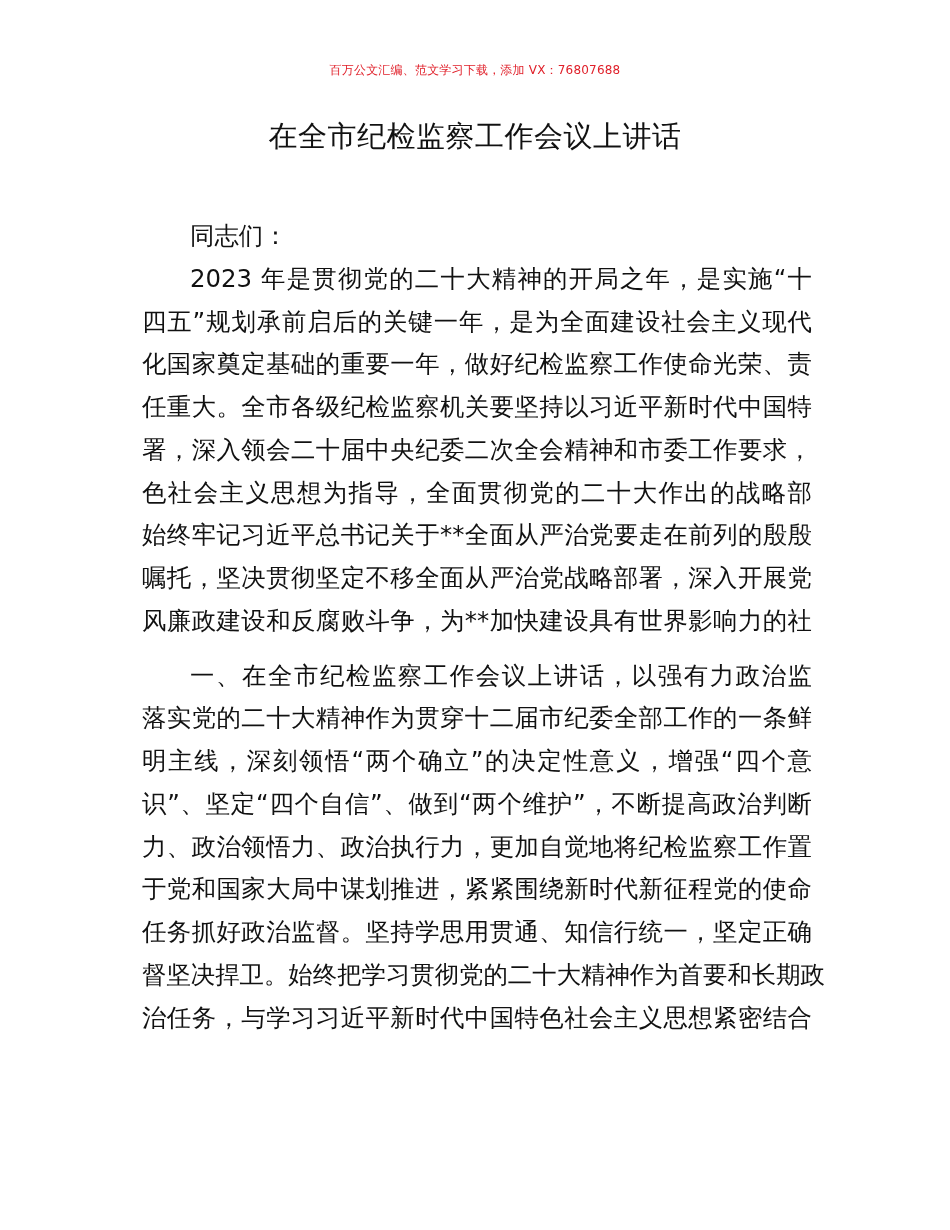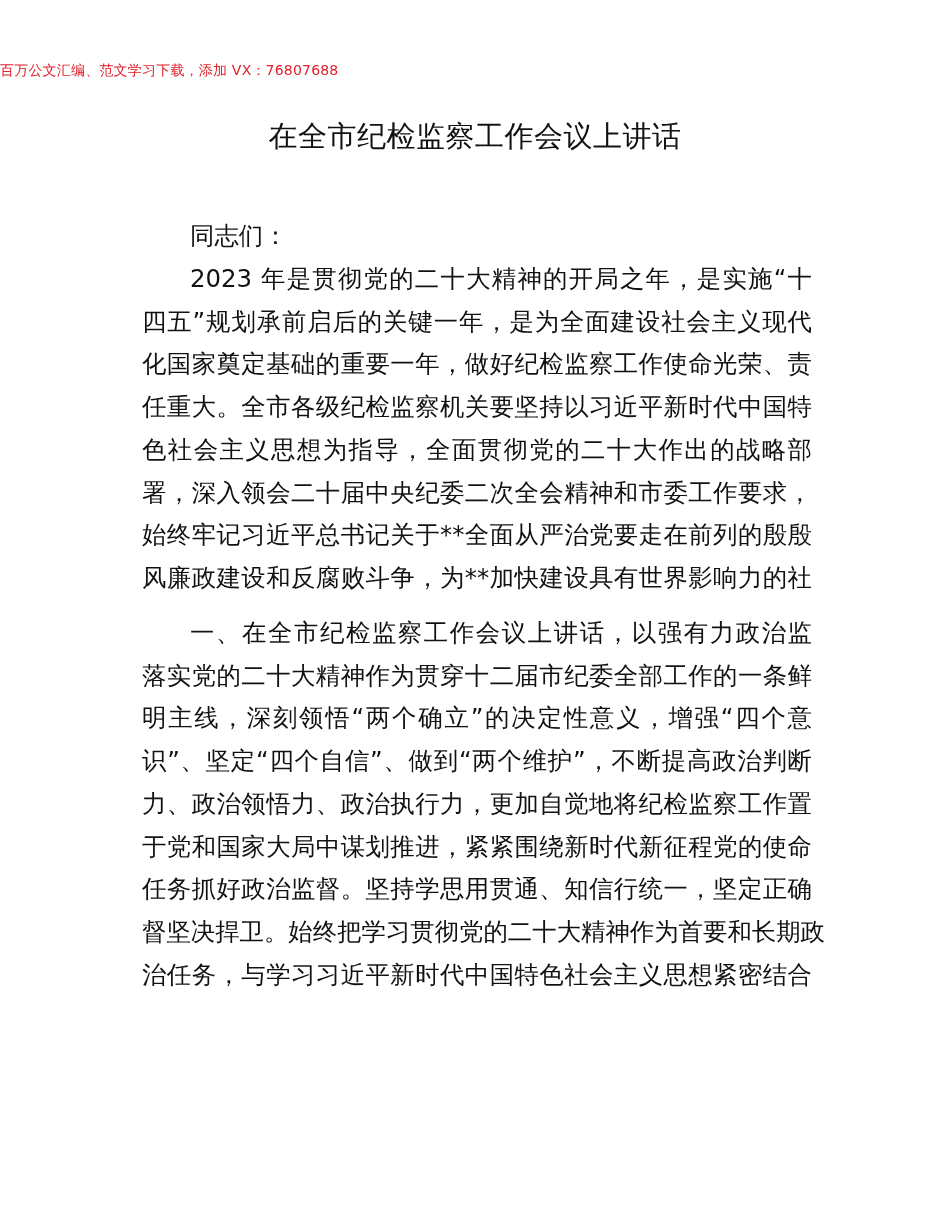--- a/index.html
+++ b/index.html
@@ -13,21 +13,22 @@
     position: relative;
     overflow: hidden;
     font-family: "DejaVu Sans", "Liberation Sans", sans-serif;
     color: #111111;
   }
   .header-note {
     position: absolute;
     left: 0;
     top: 58px;
     width: 950px;
-    font-size: 14px;
+    text-align: center;
+    font-size: 12px;
     line-height: 24px;
     color: #e0202a;
     letter-spacing: 0.2px;
   }
   .doc-title {
     position: absolute;
     left: 0;
     top: 116px;
     width: 950px;
     text-align: center;
@@ -71,23 +72,24 @@
 <div class="doc-title">在全市纪检监察工作会议上讲话</div>
 
 <div class="doc-body">
   <span class="line indent last">同志们：</span>
 
   <div>
     <span class="line indent">2023 年是贯彻党的二十大精神的开局之年，是实施“十</span>
     <span class="line">四五”规划承前启后的关键一年，是为全面建设社会主义现代</span>
     <span class="line">化国家奠定基础的重要一年，做好纪检监察工作使命光荣、责</span>
     <span class="line">任重大。全市各级纪检监察机关要坚持以习近平新时代中国特</span>
+    <span class="line">署，深入领会二十届中央纪委二次全会精神和市委工作要求，</span>
     <span class="line">色社会主义思想为指导，全面贯彻党的二十大作出的战略部</span>
-    <span class="line">署，深入领会二十届中央纪委二次全会精神和市委工作要求，</span>
     <span class="line">始终牢记习近平总书记关于**全面从严治党要走在前列的殷殷</span>
+    <span class="line">嘱托，坚决贯彻坚定不移全面从严治党战略部署，深入开展党</span>
     <span class="line">风廉政建设和反腐败斗争，为**加快建设具有世界影响力的社</span>
   </div>
 
   <div class="para-gap"></div>
 
   <div>
     <span class="line indent">一、在全市纪检监察工作会议上讲话，以强有力政治监</span>
     <span class="line">落实党的二十大精神作为贯穿十二届市纪委全部工作的一条鲜</span>
     <span class="line">明主线，深刻领悟“两个确立”的决定性意义，增强“四个意</span>
     <span class="line">识”、坚定“四个自信”、做到“两个维护”，不断提高政治判断</span>

